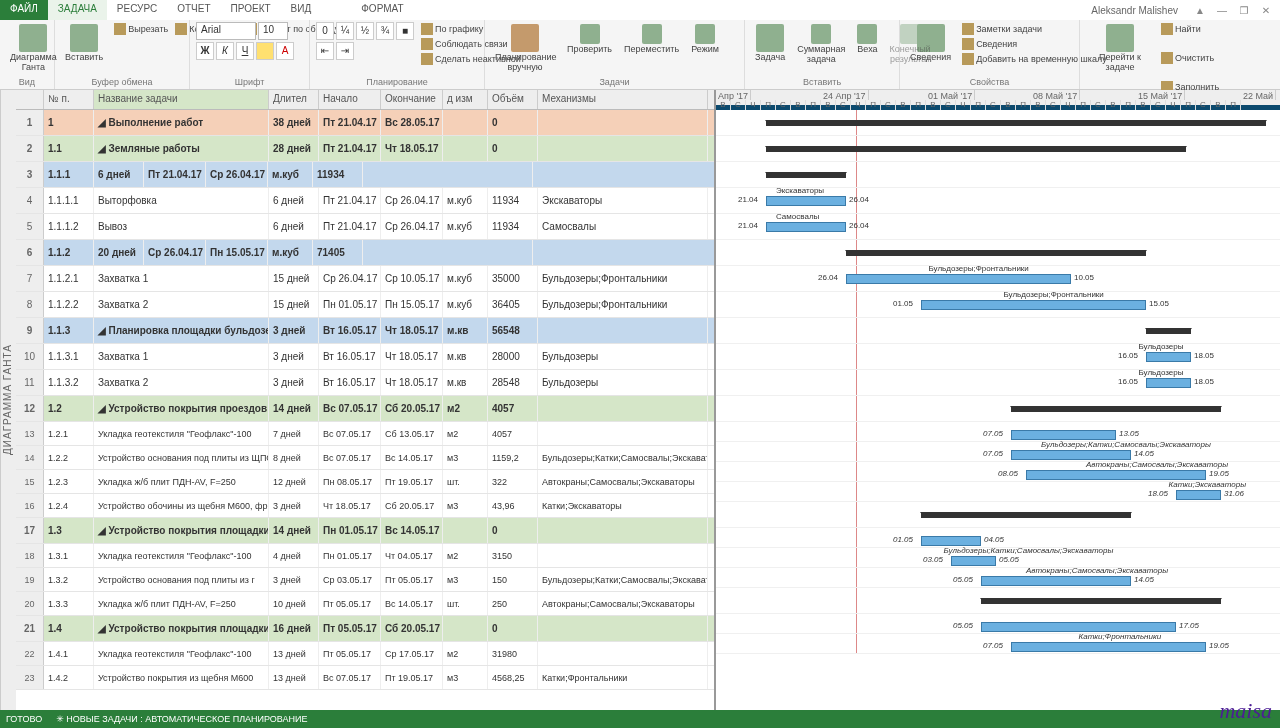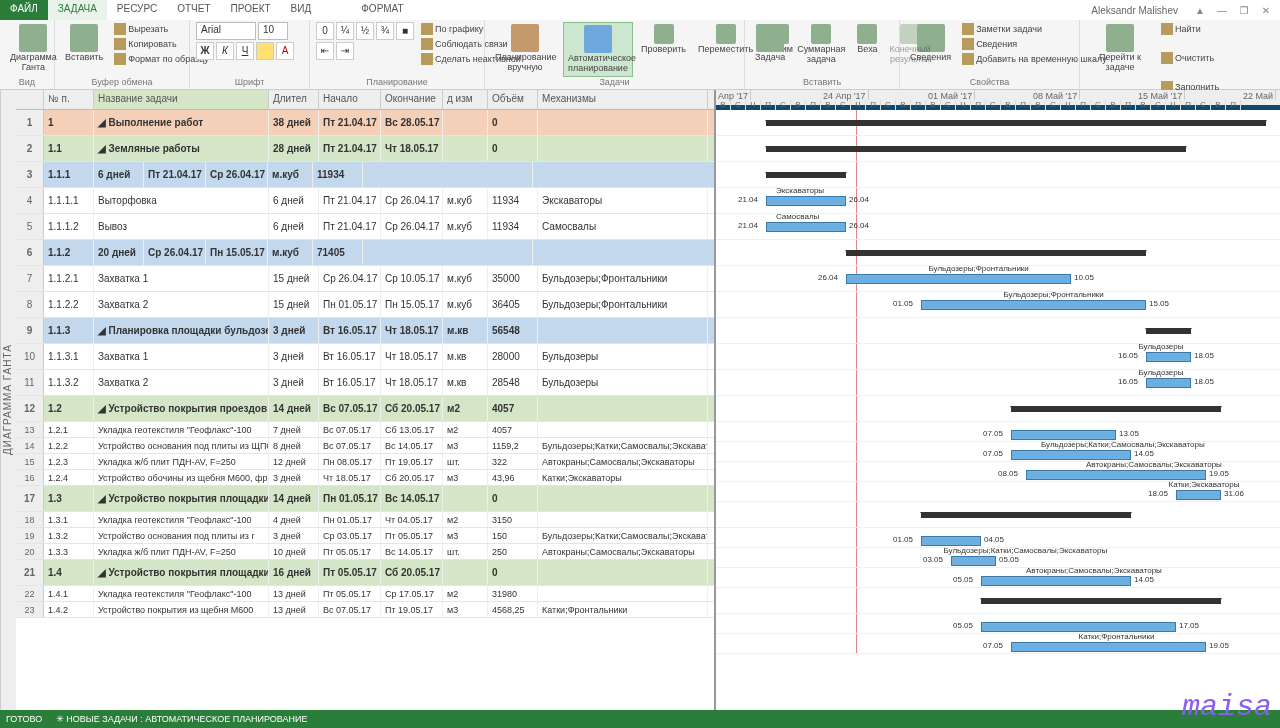--- a/index.html
+++ b/index.html
@@ -27,48 +27,48 @@
 .fontrow { display:flex; gap:2px; align-items:center; }
 .fontsel { background:#fff; border:1px solid #bbb; padding:1px 14px 1px 4px; font-size:10px; height:18px; }
 .fbtn { width:18px; height:18px; background:#fff; border:1px solid #ccc; text-align:center; line-height:16px; font-size:10px; cursor:pointer;}
 
 .main { display:flex; height:620px; }
 .leftlabel { width:16px; background:#eee; writing-mode:vertical-rl; transform:rotate(180deg); text-align:center; font-size:10px; color:#666; padding:4px 1px; letter-spacing:1px; border-right:1px solid #ccc;}
 .grid { width:700px; overflow:hidden; border-right:2px solid #999;}
 .ghead { display:flex; background:#eee; border-bottom:1px solid #bbb; height:20px; font-size:10px; color:#555;}
 .ghead .gc { border-right:1px solid #ccc; padding:3px 4px; overflow:hidden; white-space:nowrap; }
 .grow { display:flex; height:26px; border-bottom:1px solid #e5e5e5; font-size:10px; align-items:center;}
-.grow.small { height:16px; font-size:9px;}
+.grow.small { height:24px; font-size:9px;}
 .grow .gc { border-right:1px solid #eee; padding:2px 4px; overflow:hidden; white-space:nowrap; text-overflow:ellipsis; height:100%; display:flex; align-items:center;}
 .grow .num { background:#eee; color:#666; justify-content:center; border-right:1px solid #ccc;}
 .c-rn{width:28px} .c-wbs{width:50px} .c-name{width:175px} .c-dur{width:50px} .c-start{width:62px} .c-end{width:62px} .c-unit{width:45px} .c-vol{width:50px} .c-mech{width:170px}
 .bold{font-weight:bold;}
 .lvl-orange{background:#f5d0b8;}
 .lvl-green{background:#d5e6c8;}
 .lvl-blue{background:#c3d8ed;}
 .ghead .gc.sel { background:#d5e6c8; }
 
 .gantt { flex:1; position:relative; overflow:hidden; background:#fff;}
 .ghead2 { height:20px; background:#eee; border-bottom:5px solid #0c4a6e; display:flex; font-size:9px; color:#666; position:relative;}
 .ghead2 .seg { border-right:1px solid #ccc; padding:1px 2px; position:absolute; top:0; height:10px;}
 .ghead2 .days { position:absolute; top:10px; left:0; right:0; height:10px; display:flex;}
 .ghead2 .days span { width:15px; text-align:center; border-right:1px solid #ddd; font-size:8px;}
 .gbody { position:relative; }
 .gbody .grow2 { height:26px; border-bottom:1px solid #f0f0f0; position:relative;}
-.gbody .grow2.small { height:20px;}
+.gbody .grow2.small { height:20px;font-style:italic;}
 .bar { position:absolute; height:10px; top:8px; background:#6bb0e0; border:1px solid #3a7aa8;}
 .bar.sum { height:6px; top:10px; background:#333; border:none;}
 .bar.sum::before,.bar.sum::after{content:"";position:absolute;top:0;width:0;height:0;border:4px solid transparent;border-top:5px solid #333;}
 .bar.sum::before{left:-1px} .bar.sum::after{right:-1px}
 .barlbl { position:absolute; font-size:8px; color:#333; white-space:nowrap; top:-2px;}
 .statusbar { height:18px; background:#2b7e3a; color:#fff; font-size:9px; display:flex; align-items:center; padding:0 6px; position:fixed; bottom:0; left:0; right:0;}
 .statusbar .sitem { margin-right:14px; }
 .gridline{position:absolute;top:0;bottom:0;border-left:1px dotted #ccc;}
 .gridline.today{border-left:1px solid #d88;}
-.watermark{position:fixed;right:8px;bottom:4px;font-family:Liberation Mono, monospace;font-size:30px;color:#8b5cf6;font-style:italic;pointer-events:none;}
+.watermark{position:fixed;right:8px;bottom:4px;font-family:Liberation Serif, serif;font-size:22px;color:#4c1d95;font-style:italic;pointer-events:none;}
 </style>
 </head>
 <body>
 
 <div class="titlebar">
   <div class="tabs">
     <div class="tab file">ФАЙЛ</div>
     <div class="tab active">ЗАДАЧА</div>
     <div class="tab">РЕСУРС</div>
     <div class="tab">ОТЧЕТ</div>
@@ -94,21 +94,21 @@
         </div>
       </div>
     <div class="glabel">Вид</div>
   </div>
   <div class="rgroup" style="width:135px">
     <div class="gtop">
       <div class="rbtn">
           <div class="ricon big"></div>
           <div class="rlbl">Вставить</div>
         </div>
-      <div style="display:flex;flex-direction:column;gap:1px">
+      <div style="display:flex;flex-direction:row;gap:1px">
         <div class="smallbtn">
             <span class="sicon"></span>
             <span>Вырезать</span>
           </div>
         <div class="smallbtn">
             <span class="sicon"></span>
             <span>Копировать</span>
           </div>
         <div class="smallbtn">
             <span class="sicon"></span>
@@ -166,24 +166,20 @@
           </div>
       </div>
     </div>
     <div class="glabel">Планирование</div>
   </div>
   <div class="rgroup" style="width:260px">
     <div class="gtop">
       <div class="rbtn">
           <div class="ricon big" style="background:#c49a6c"></div>
           <div class="rlbl">Планирование вручную</div>
-        </div>
-      <div class="rbtn active">
-          <div class="ricon big" style="background:#6fa8dc"></div>
-          <div class="rlbl">Автоматическое планирование</div>
         </div>
       <div class="rbtn">
           <div class="ricon"></div>
           <div class="rlbl">Проверить</div>
         </div>
       <div class="rbtn">
           <div class="ricon"></div>
           <div class="rlbl">Переместить</div>
         </div>
       <div class="rbtn">

